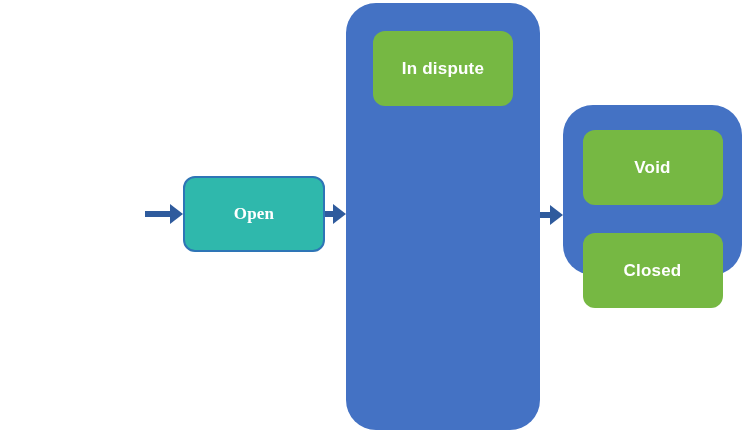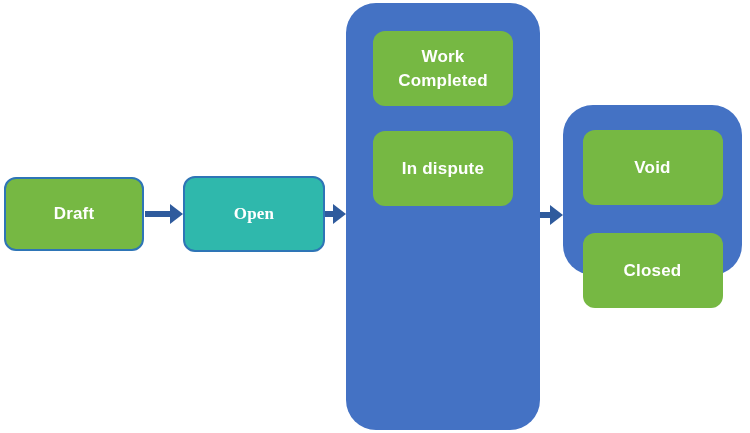--- a/index.html
+++ b/index.html
@@ -87,43 +87,36 @@
   }
   #arrow-draft-to-open      { left: 145px; top: 204px; width: 38px; }
   #arrow-open-to-substates  { left: 325px; top: 204px; width: 21px; }
   #arrow-substates-to-terminal { left: 540px; top: 205px; width: 23px; }
 </style>
 </head>
 <body>
 
 <div class="canvas">
 
-  <div class="state-box fill-green bordered" id="state-draft">
-    <span class="label">Draft</span>
-  </div>
 
   <div class="arrow" id="arrow-draft-to-open">
     <div class="shaft"></div>
     <div class="head"></div>
   </div>
 
   <div class="state-box fill-teal bordered" id="state-open">
     <span class="label">Open</span>
   </div>
 
   <div class="arrow" id="arrow-open-to-substates">
     <div class="shaft"></div>
     <div class="head"></div>
   </div>
 
   <div class="group-container" id="group-open-substates">
-    <div class="state-box fill-green">
-      <span class="label">Work
-Completed</span>
-    </div>
     <div class="state-box fill-green">
       <span class="label">In dispute</span>
     </div>
   </div>
 
   <div class="arrow" id="arrow-substates-to-terminal">
     <div class="shaft"></div>
     <div class="head"></div>
   </div>
 

